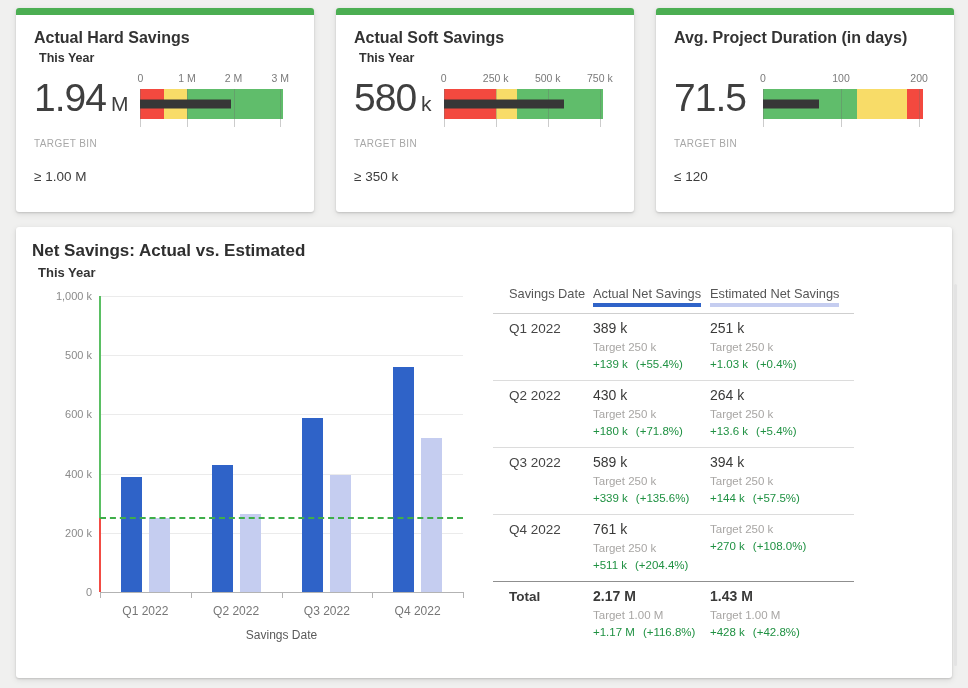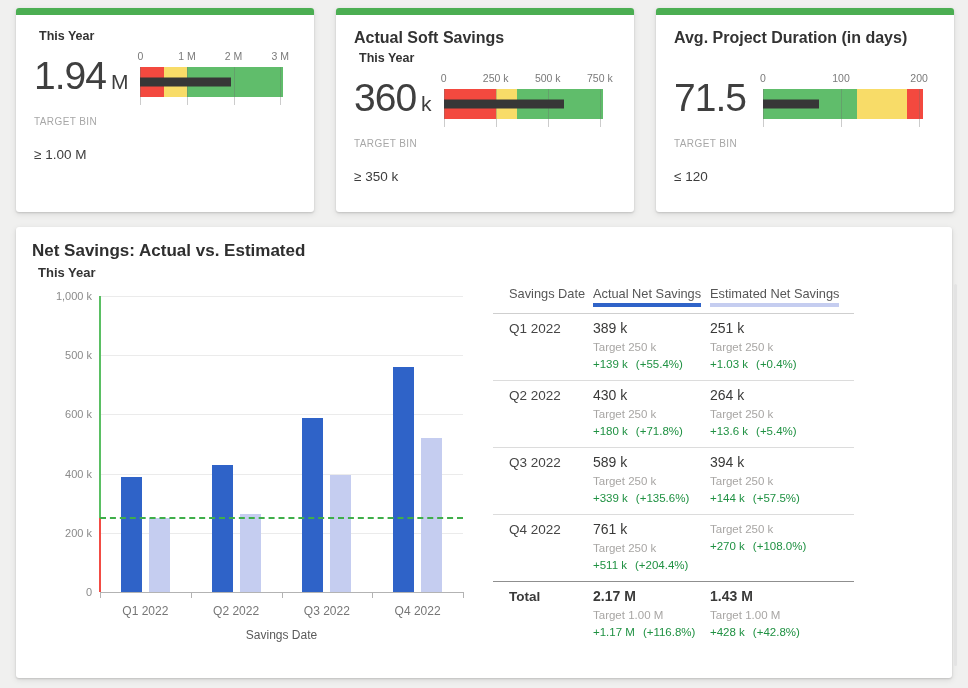--- a/index.html
+++ b/index.html
@@ -64,20 +64,21 @@
   .table-scrollbar{position:absolute;left:938px;top:57px;width:3px;height:382px;background:#e3e3e3;border-radius:2px;}
 </style>
 </head>
 <body>
 
 <div class="page">
 
   <section class="card" id="card-0">
     <div class="card-accent" style="background: rgb(75, 174, 82);"></div>
     <div class="card-body">
+      <h2 class="kpi-title">Actual Hard Savings</h2>
       <div class="kpi-period">This Year</div>
       <div class="kpi-row">
         <div class="kpi-value"><span>1.94</span><span class="unit">M</span></div>
         <div class="bullet">
             <div class="bullet-labels">
               <span class="bullet-lab" style="left: 0%;">0</span>
               <span class="bullet-lab" style="left: 32.6797%;">1 M</span>
               <span class="bullet-lab" style="left: 65.3595%;">2 M</span>
               <span class="bullet-lab" style="left: 98.0392%;">3 M</span>
             </div>
@@ -97,21 +98,21 @@
       <div class="tb-value">≥ 1.00 M</div>
     </div>
   </section>
 
   <section class="card" id="card-1">
     <div class="card-accent" style="background: rgb(75, 174, 82);"></div>
     <div class="card-body">
       <h2 class="kpi-title">Actual Soft Savings</h2>
       <div class="kpi-period">This Year</div>
       <div class="kpi-row">
-        <div class="kpi-value"><span>360</span><span class="unit">k</span></div>
+        <div class="kpi-value"><span>580</span><span class="unit">k</span></div>
         <div class="bullet">
             <div class="bullet-labels">
               <span class="bullet-lab" style="left: 0%;">0</span>
               <span class="bullet-lab" style="left: 32.6797%;">250 k</span>
               <span class="bullet-lab" style="left: 65.3595%;">500 k</span>
               <span class="bullet-lab" style="left: 98.0392%;">750 k</span>
             </div>
             <div class="bullet-band">
               <div class="bullet-seg" style="left: 0%; width: 32.6797%; background: rgb(243, 73, 63);"></div>
               <div class="bullet-seg" style="left: 32.6797%; width: 13.0719%; background: rgb(248, 220, 104);"></div>

